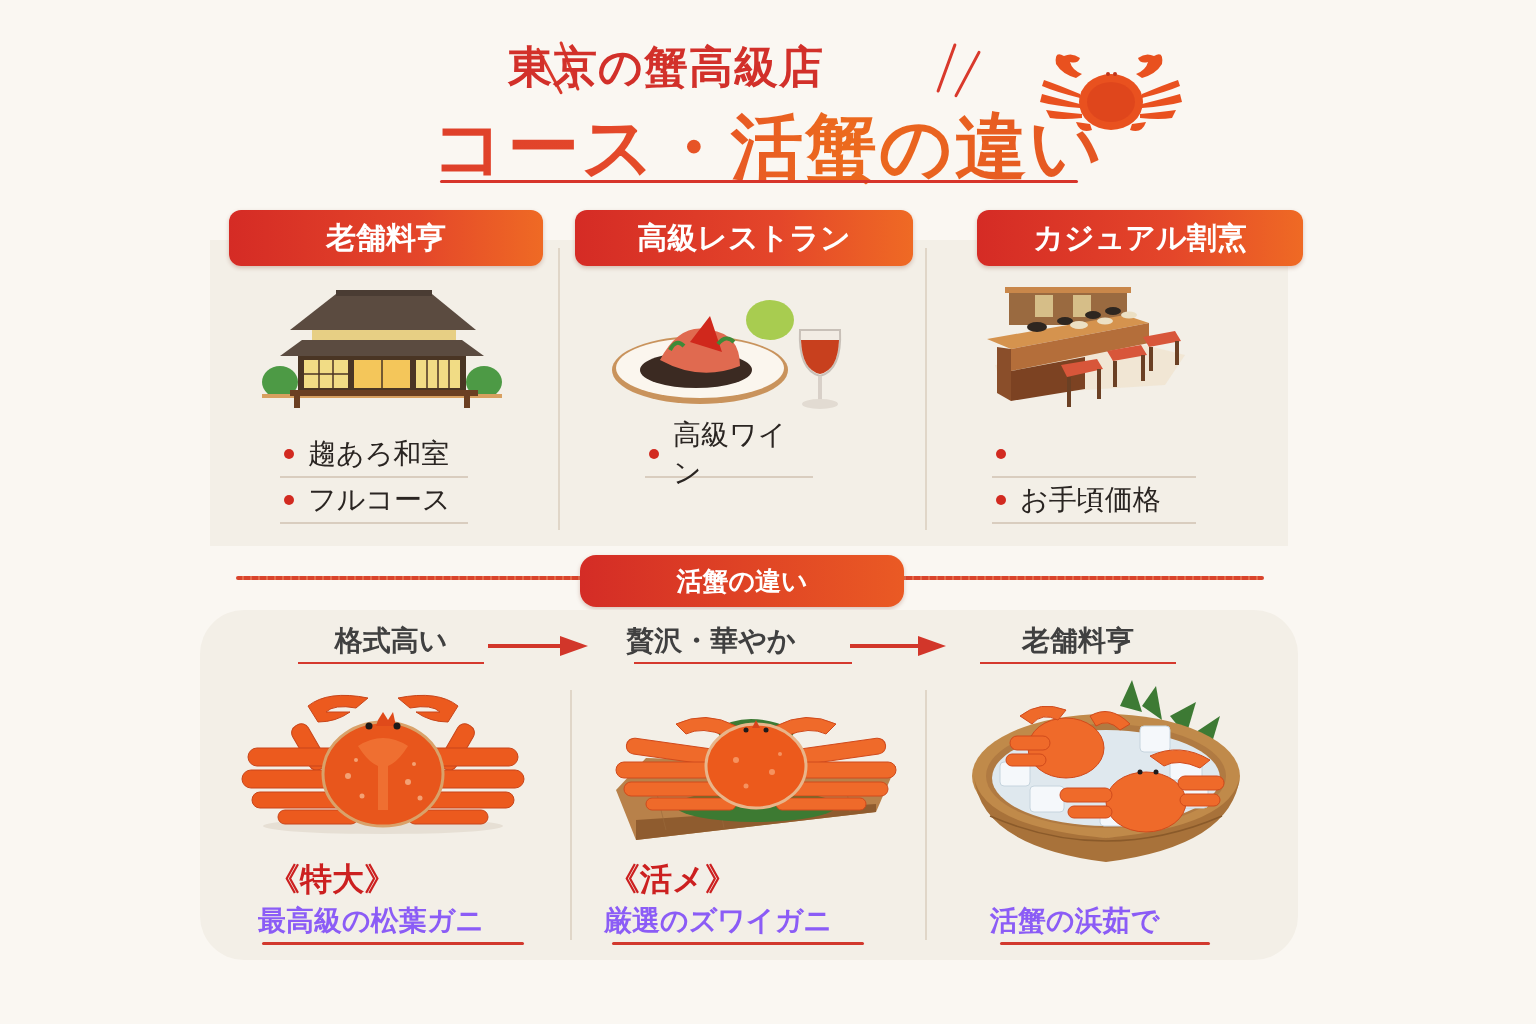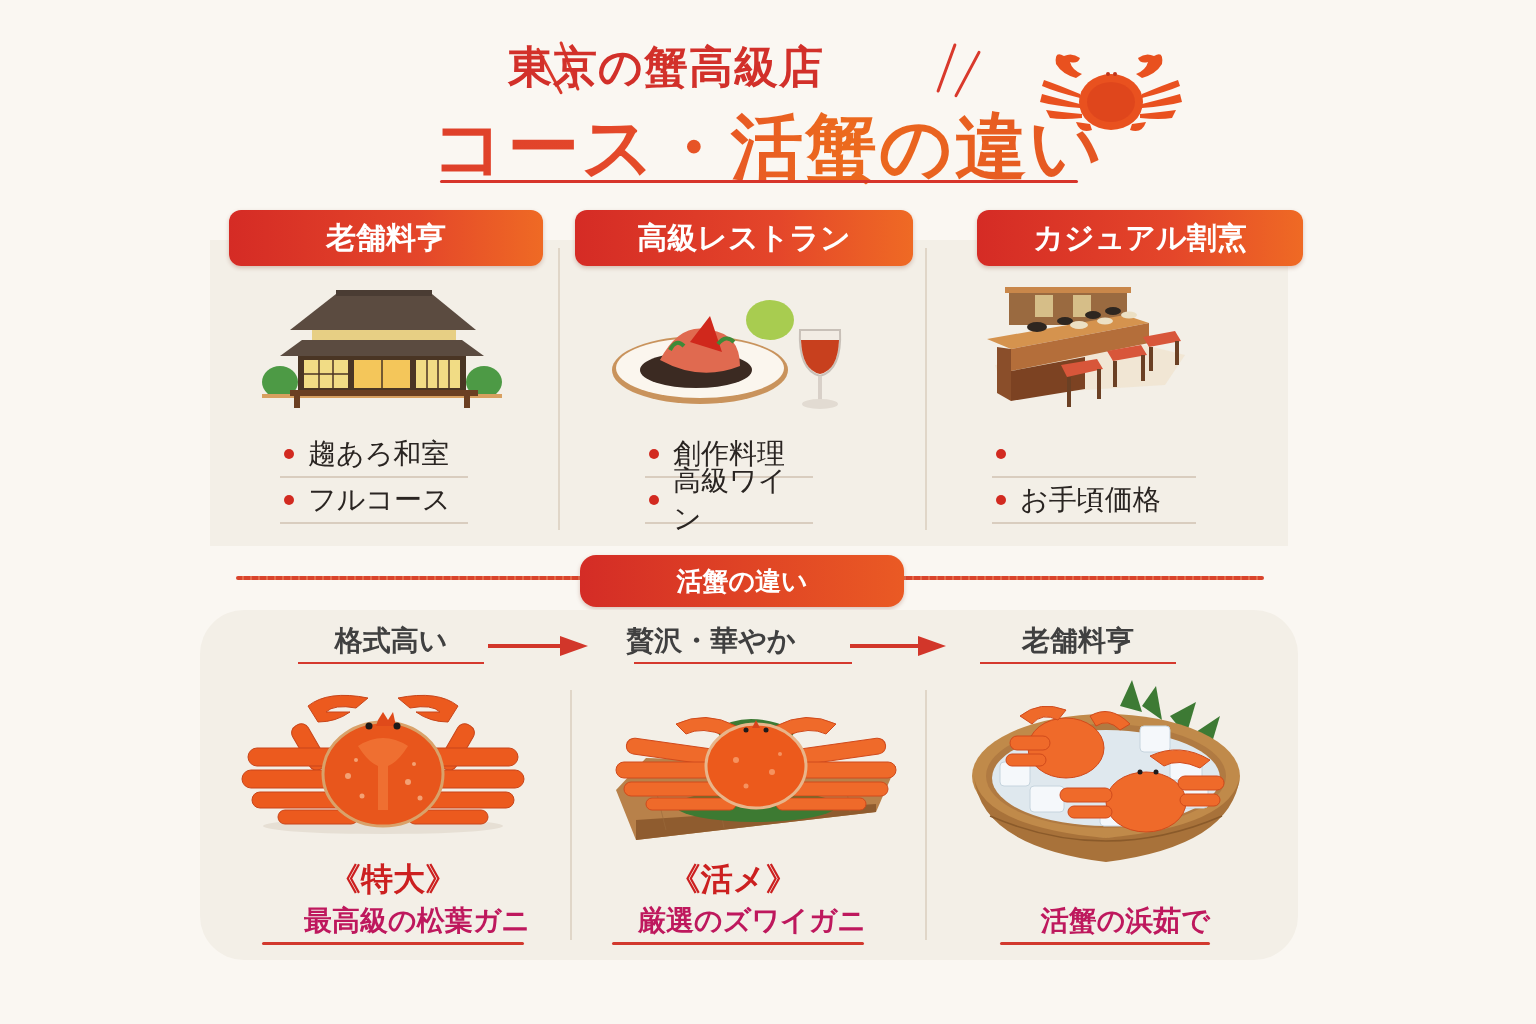--- a/index.html
+++ b/index.html
@@ -51,22 +51,22 @@
     color: #fff; font-size: 26px; font-weight: bold;
     display: flex; align-items: center; justify-content: center;
     box-shadow: 0 2px 4px rgba(120,40,20,0.25);
   }
 
   
   .lower-panel { left: 200px; top: 610px; width: 1098px; height: 350px; background: #f3efe7; border-radius: 44px; }
   .tier-label { font-size: 28px; font-weight: bold; color: #404040; text-align: center; }
   .tier-rule { height: 2px; background: #d5392e; }
   .arrow { height: 20px; }
-  .grade { font-size: 32px; font-weight: bold; color: #cc2020; text-align: center; }
-  .caption { font-size: 28px; color: #be185d; text-align: right; font-weight: bold; }
+  .grade { font-size: 32px; font-weight: bold; color: #cc2020; }
+  .caption { font-size: 28px; color: #8b5cf6; text-align: left; font-weight: bold; }
   .cap-rule { height: 3px; background: #d2392e; border-radius: 2px; }
 </style>
 </head>
 <body>
 
 <div class="abs burst" style="left:548px;top:45px;transform:rotate(-28deg);"></div>
 <div class="abs burst" style="left:568px;top:40px;transform:rotate(-20deg);"></div>
 <div class="abs burst" style="left:945px;top:42px;transform:rotate(20deg);"></div>
 <div class="abs burst" style="left:966px;top:48px;transform:rotate(28deg);"></div>
 
@@ -145,24 +145,20 @@
   <path d="M60 60 Q66 48 74 56" stroke="#3f8a38" stroke-width="4" fill="none"></path>
   <path d="M108 54 Q116 44 124 52" stroke="#3f8a38" stroke-width="4" fill="none"></path>
   <path d="M190 40 Q188 80 210 86 Q232 80 230 40Z" fill="#f2ece4" stroke="#c8c0b8" stroke-width="2"></path>
   <path d="M191 50 Q192 80 210 84 Q228 80 229 50Z" fill="#c8401e"></path>
   <rect x="208" y="86" width="4" height="26" fill="#d8d0c8"></rect>
   <ellipse cx="210" cy="114" rx="18" ry="5" fill="#e2dbd2"></ellipse>
 </svg>
 <div class="abs" style="left:645px;top:432px;width:168px;">
   <div class="bullet-row">
       <span class="dot"></span>
-      <span>創作料理</span>
-    </div>
-  <div class="bullet-row">
-      <span class="dot"></span>
       <span>高級ワイン</span>
     </div>
 </div>
 
 <div class="abs cat-tab" style="left:940px;top:210px;width:326px;margin-left:37px;">カジュアル割烹</div>
 <svg class="abs" style="left:985px;top:285px;" width="210" height="135" viewBox="0 0 210 135">
   <polygon points="20,110 180,100 200,70 160,60 10,80" fill="#efe3cc" opacity="0.7"></polygon>
   <rect x="24" y="6" width="118" height="34" fill="#9a6a40"></rect>
   <rect x="20" y="2" width="126" height="6" fill="#c9874a"></rect>
   <rect x="50" y="10" width="18" height="22" fill="#d6be88"></rect>

